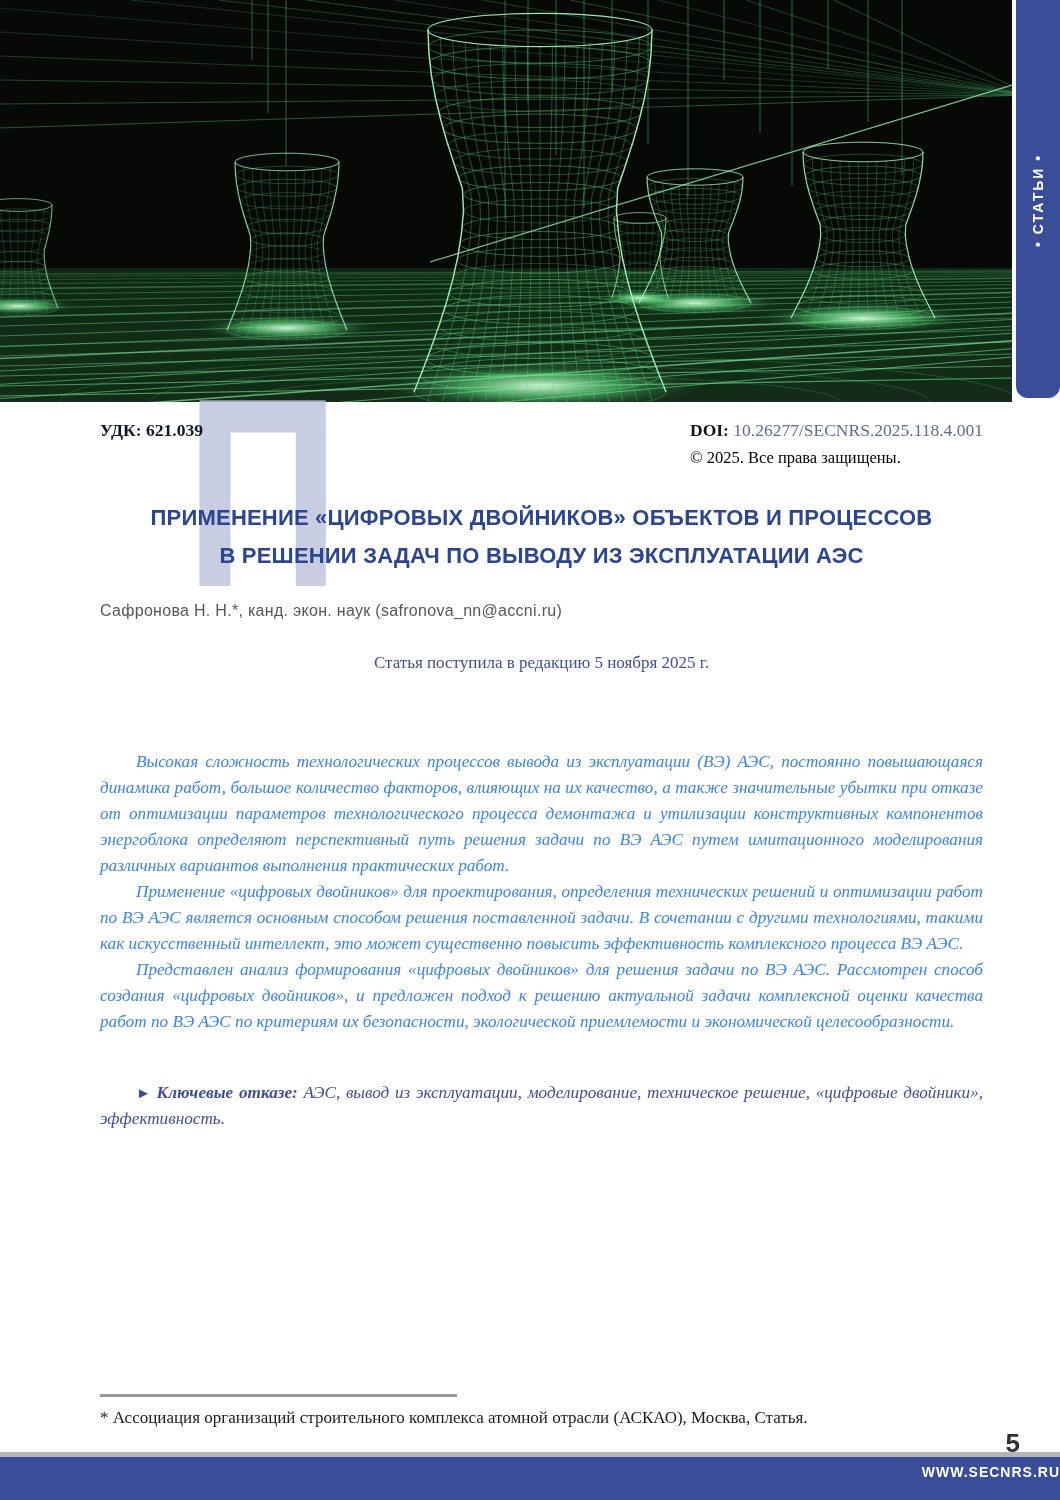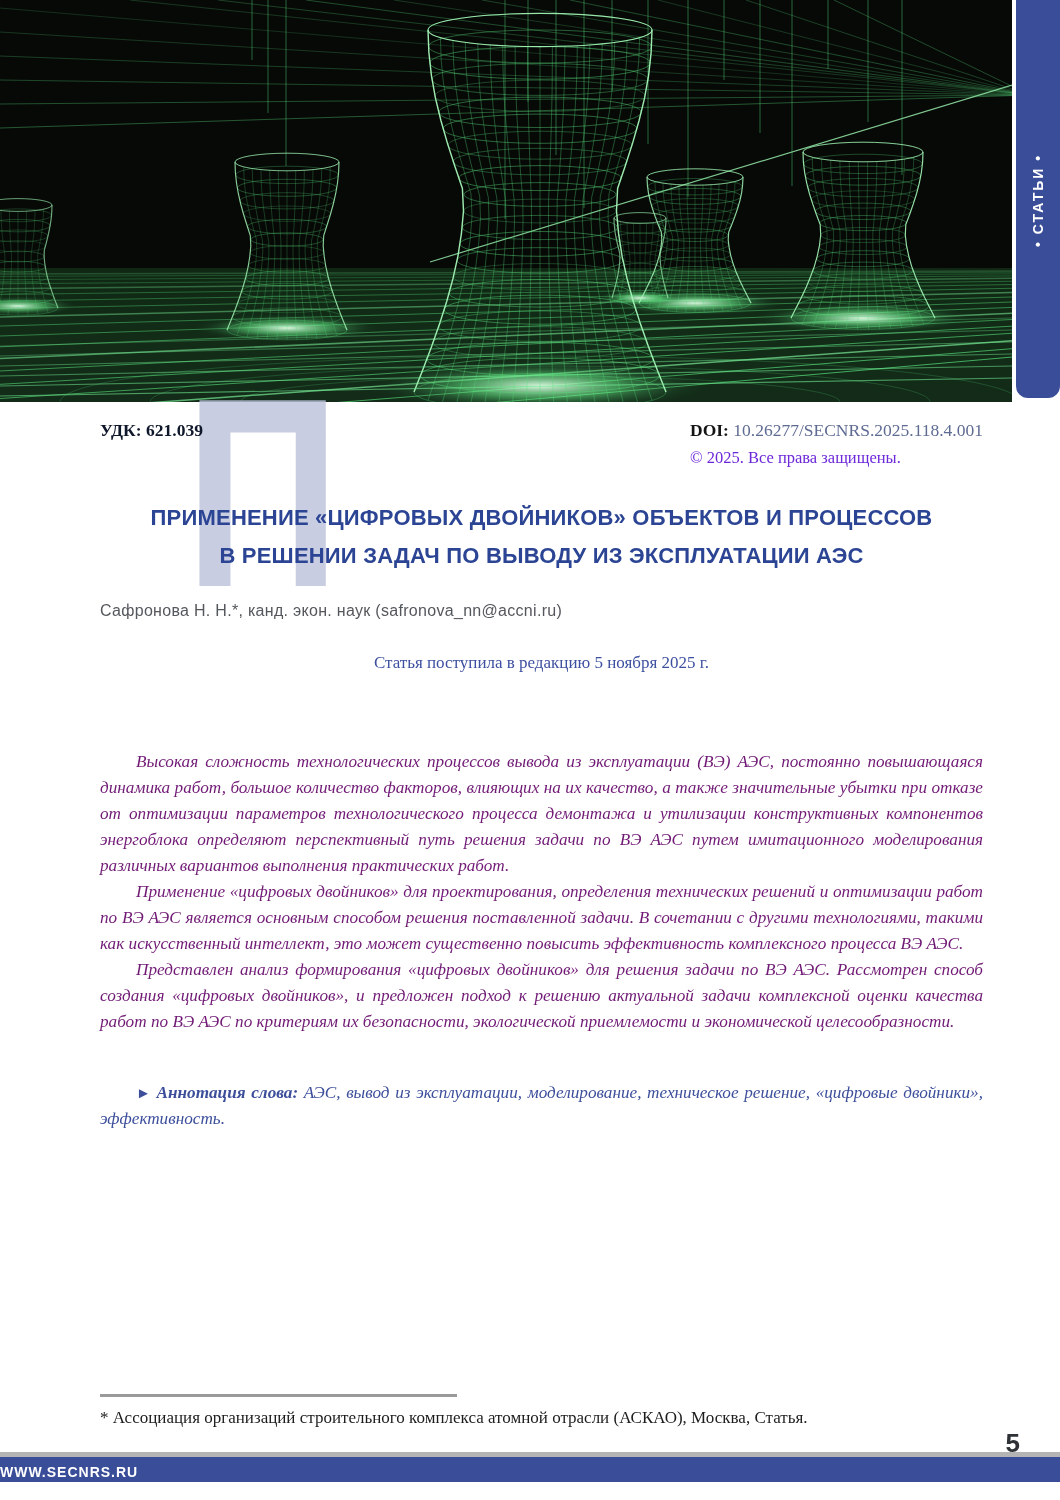--- a/index.html
+++ b/index.html
@@ -20,52 +20,52 @@
   .watermark{position:absolute;left:185px;top:358px;z-index:1;
             font-family:"Liberation Sans",sans-serif;font-weight:bold;
             font-size:270px;line-height:1;color:#bcc3dc;opacity:.82;
             transform:scaleX(.8);transform-origin:left top;}
   .content{position:absolute;left:0;top:0;width:1060px;height:1500px;z-index:2;}
   
   .udc{position:absolute;left:100px;top:420px;font-size:17.5px;font-weight:bold;color:#0f172a;}
   .doi-block{position:absolute;right:77px;top:420px;text-align:left;}
   .doi-line{font-size:17.5px;color:#5e6b93;}
   .doi-label{font-weight:bold;color:#141414;}
-  .copyright{margin-top:7px;font-size:16.5px;color:#6d28d9;}
+  .copyright{margin-top:7px;font-size:16.5px;color:#000000;}
   
   .title{position:absolute;left:100px;top:499px;width:883px;text-align:center;
          font-family:"Liberation Sans",sans-serif;font-weight:bold;
          font-size:22px;line-height:38px;color:#2b4494;letter-spacing:.2px;}
   
   .author{position:absolute;left:100px;top:602px;width:883px;text-align:left;
           font-family:"Liberation Sans",sans-serif;font-size:16px;color:#54575c;letter-spacing:.3px;}
   .received{position:absolute;left:100px;top:653px;width:883px;text-align:center;
           font-size:17px;color:#3d50a0;}
   .abs-head{position:absolute;left:100px;top:705px;width:883px;text-align:center;
           font-size:17px;font-weight:bold;font-style:italic;color:#3c4148;}
   
   .abstract{position:absolute;left:100px;top:749px;width:883px;
-          font-size:17.2px;line-height:26px;font-style:italic;color:#701a75;
+          font-size:17.2px;line-height:26px;font-style:italic;color:#3b82f6;
           text-align:justify;}
   .abstract p{margin:0;text-indent:36px;}
   
   .keywords{position:absolute;left:100px;top:1080px;width:883px;
           font-size:17.2px;line-height:26px;font-style:italic;color:#3d4f9b;
           text-align:justify;text-indent:36px;margin:0;}
   .kw-marker{font-style:normal;font-size:15px;}
   .kw-label{font-weight:bold;}
   
   .footnote-rule{position:absolute;left:100px;top:1394px;width:357px;height:3px;background:#9a9a9a;}
   .footnote{position:absolute;left:100px;top:1408px;width:883px;font-size:17px;color:#1c1c1c;}
   
   .page-num{position:absolute;right:40px;top:1428px;z-index:4;
           font-family:"Liberation Sans",sans-serif;font-weight:bold;font-size:26px;color:#2e3237;}
   .footer-gray{position:absolute;left:0;top:1452px;width:1060px;height:5px;background:#b4b4b4;}
-  .footer-blue{position:absolute;left:0;top:1457px;width:1060px;height:25px;background:#3a4d99;
-          display:flex;justify-content:flex-start;}
+  .footer-blue{position:absolute;left:0;top:1457px;width:1060px;height:43px;background:#3a4d99;
+          display:flex;justify-content:flex-end;}
   .footer-url{margin-top:7px;color:#ffffff;font-family:"Liberation Sans",sans-serif;
           font-weight:bold;font-size:14px;letter-spacing:1px;}
 </style>
 </head>
 <body>
 
 <div class="page">
 
   <div class="hero">
     <svg id="hero-svg" width="1012" height="402" viewBox="0 0 1012 402">
@@ -349,21 +349,21 @@
 
 
     <div class="abstract">
       <p>Высокая сложность технологических процессов вывода из эксплуатации (ВЭ) АЭС, постоянно повышающаяся динамика работ, большое количество факторов, влияющих на их качество, а также значительные убытки при отказе от оптимизации параметров технологического процесса демонтажа и утилизации конструктивных компонентов энергоблока определяют перспективный путь решения задачи по ВЭ АЭС путем имитационного моделирования различных вариантов выполнения практических работ.</p>
       <p>Применение «цифровых двойников» для проектирования, определения технических решений и оптимизации работ по ВЭ АЭС является основным способом решения поставленной задачи. В сочетании с другими технологиями, такими как искусственный интеллект, это может существенно повысить эффективность комплексного процесса ВЭ АЭС.</p>
       <p>Представлен анализ формирования «цифровых двойников» для решения задачи по ВЭ АЭС. Рассмотрен способ создания «цифровых двойников», и предложен подход к решению актуальной задачи комплексной оценки качества работ по ВЭ АЭС по критериям их безопасности, экологической приемлемости и экономической целесообразности.</p>
     </div>
 
     <p class="keywords">
       <span class="kw-marker">►</span>
-      <span class="kw-label">Аннотация слова:</span>
+      <span class="kw-label">Ключевые отказе:</span>
       <span>АЭС, вывод из эксплуатации, моделирование, техническое решение, «цифровые двойники», эффективность.</span>
     </p>
 
     <div class="footnote-rule"></div>
     <div class="footnote">* Ассоциация организаций строительного комплекса атомной отрасли (АСКАО), Москва, Статья.</div>
 
     <div class="page-num">5</div>
 
     <div class="footer-gray"></div>
     <div class="footer-blue">

